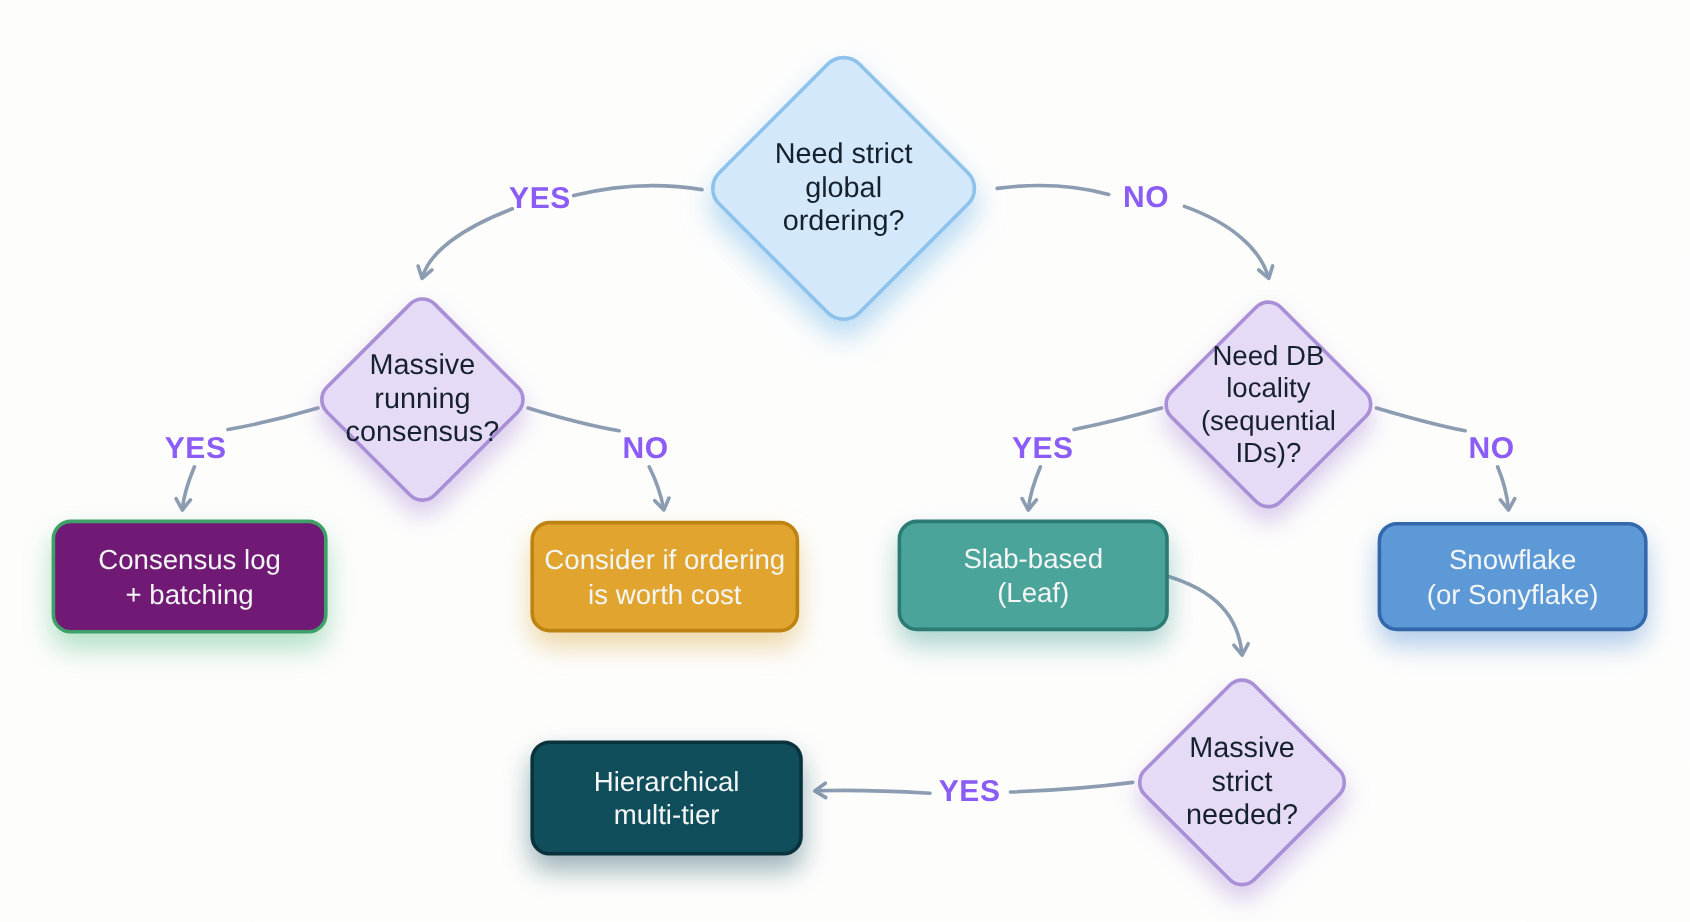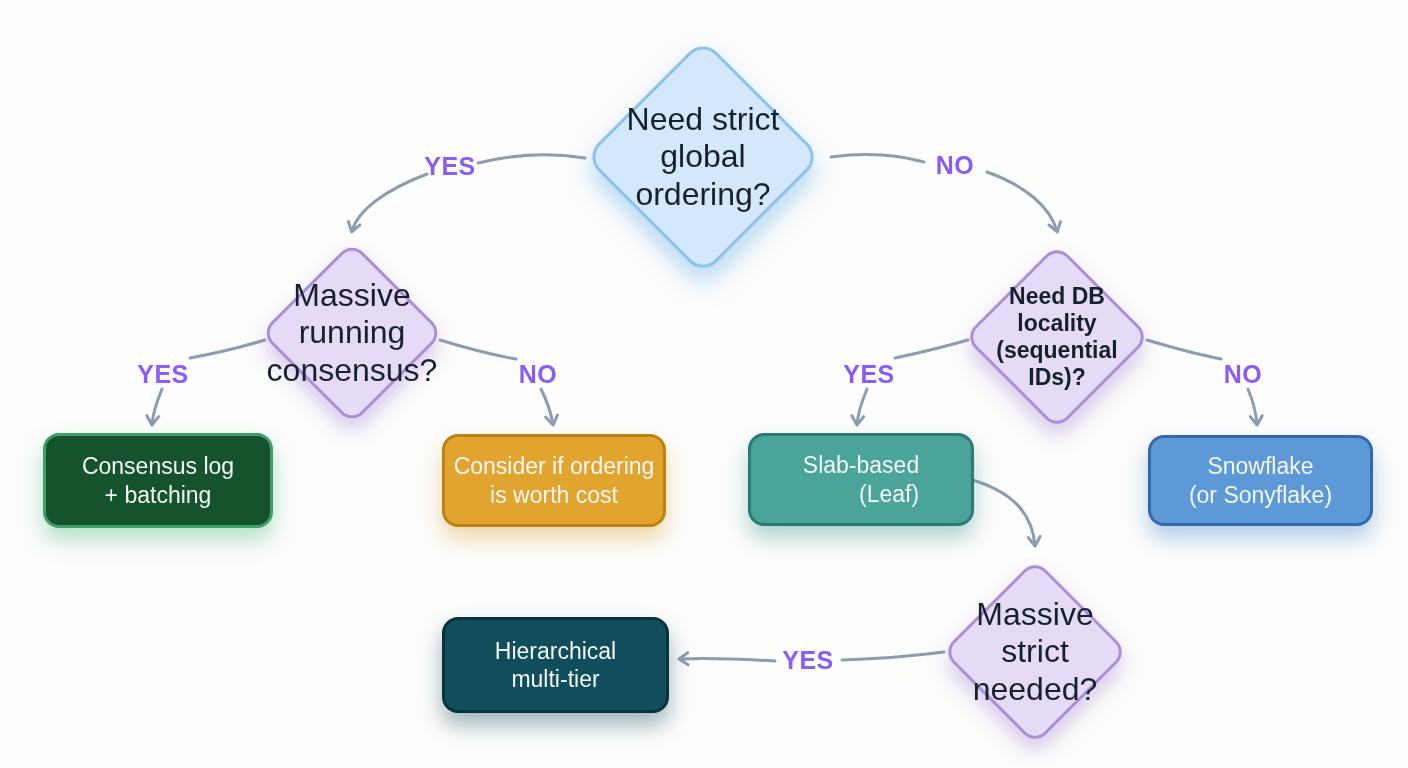--- a/index.html
+++ b/index.html
@@ -12,34 +12,34 @@
 
   
   .diamond{position:absolute;}
   .diamond .shape{
     position:absolute;inset:0;transform:rotate(45deg);
     border-radius:20px;border:3px solid;
   }
   .diamond .label{
     position:absolute;left:50%;top:50%;transform:translate(-50%,-50%);
     width:230px;text-align:center;white-space:pre-line;
-    font-size:32px;line-height:1.17;font-weight:500;color:#16212e;
+    font-size:24px;line-height:1.17;font-weight:500;color:#16212e;
   }
   .d-blue .shape{background:#d3e8fa;border-color:#8cc2ec;box-shadow:9px 9px 24px rgba(120,185,235,.55);}
   .d-purple .shape{background:#e6dbf6;border-color:#a98fd6;box-shadow:8px 8px 20px rgba(170,140,215,.45);border-radius:16px;}
 
   
   .box{
     position:absolute;display:flex;align-items:center;justify-content:center;
     border-radius:16px;border:3px solid;text-align:center;white-space:pre-line;
     font-size:23px;line-height:1.22;font-weight:500;color:#f3f6f4;
   }
-  .b-green {background:#14532d;border-color:#3f9f69;box-shadow:0 12px 22px rgba(90,190,135,.45);}
+  .b-green {background:#701a75;border-color:#3f9f69;box-shadow:0 12px 22px rgba(90,190,135,.45);}
   .b-orange{background:#e1a52f;border-color:#bd8312;box-shadow:0 12px 22px rgba(215,160,45,.40);}
-  .b-teal  {background:#4aa49a;border-color:#2b7a73;box-shadow:0 12px 22px rgba(70,160,150,.45);text-align:right;}
+  .b-teal  {background:#4aa49a;border-color:#2b7a73;box-shadow:0 12px 22px rgba(70,160,150,.45);}
   .b-blue  {background:#5d99d7;border-color:#3369ac;box-shadow:0 12px 22px rgba(85,145,210,.45);}
   .b-dark  {background:#104e5c;border-color:#0a323c;box-shadow:0 12px 22px rgba(15,70,85,.40);}
 
   
   .edge-label{
     position:absolute;transform:translate(-50%,-50%);
     font-size:25px;font-weight:600;letter-spacing:.5px;color:#8b5cf6;
   }
 </style>
 </head>
@@ -81,21 +81,21 @@
 
   <div class="diamond d-purple" style="left:287px;top:268px;width:130px;height:130px;">
     <div class="shape"></div>
     <div class="label">Massive
 running
 consensus?</div>
   </div>
 
   <div class="diamond d-purple" style="left:991px;top:271px;width:132px;height:132px;">
     <div class="shape"></div>
-    <div class="label" style="font-size:23px;font-weight:bold;">Need DB
+    <div class="label" style="font-size:23px;">Need DB
 locality
 (sequential
 IDs)?</div>
   </div>
 
   <div class="diamond d-purple" style="left:969px;top:586px;width:132px;height:132px;">
     <div class="shape"></div>
     <div class="label">Massive
 strict
 needed?</div>

